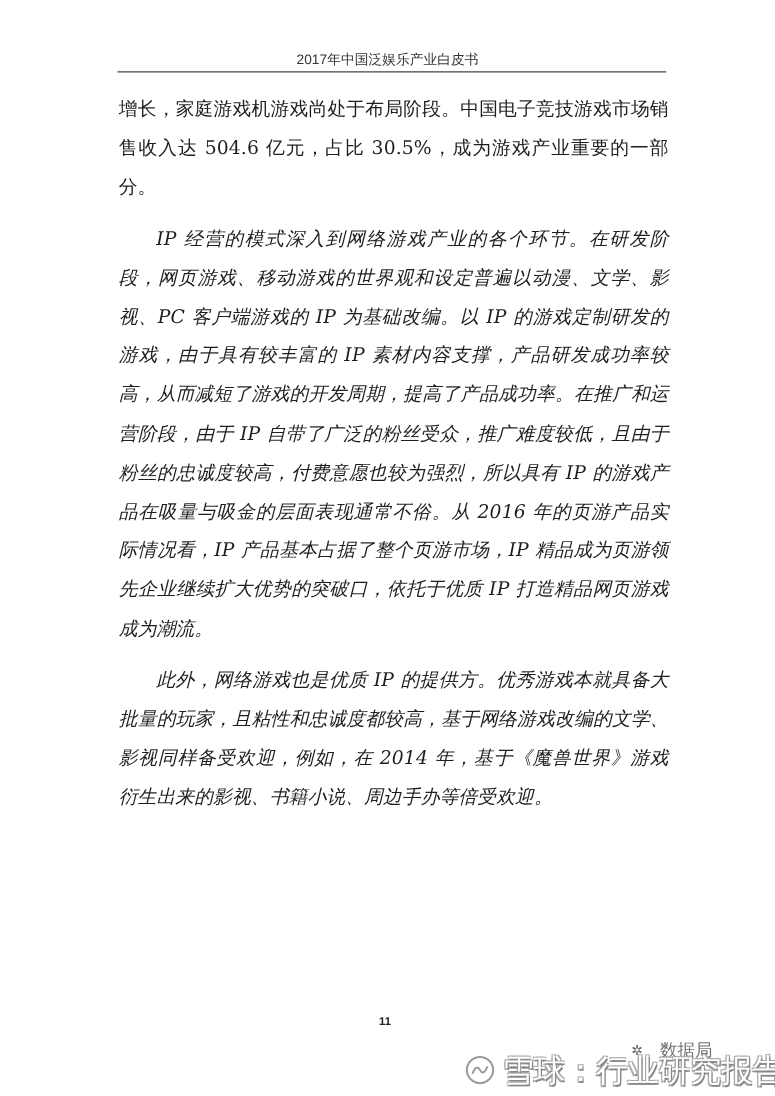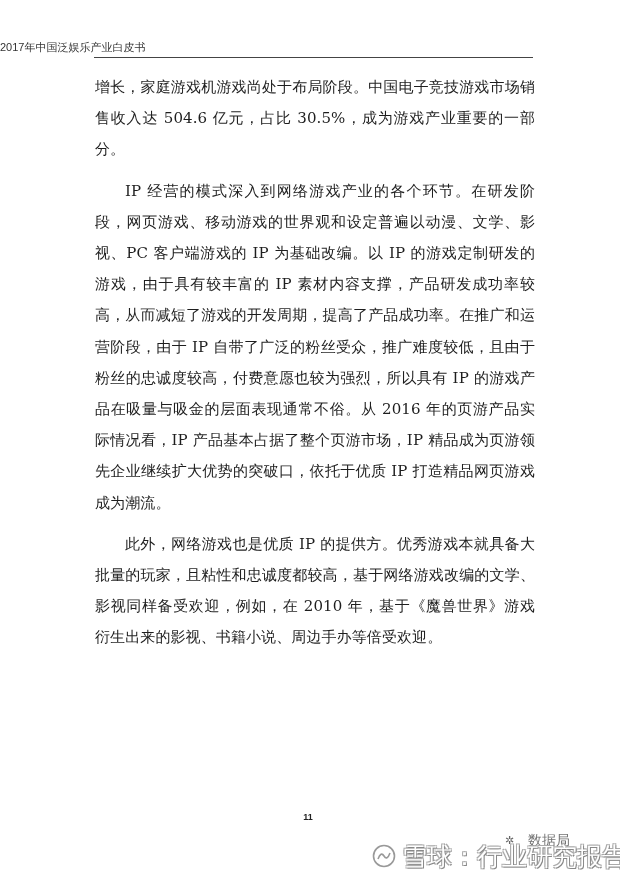--- a/index.html
+++ b/index.html
@@ -1,33 +1,33 @@
 <!DOCTYPE html>
 <html><head>
 <meta charset="utf-8">
 <style>
   html, body { margin:0; padding:0; }
   body {
     width:620px; height:877px; background:#ffffff; position:relative; overflow:hidden;
     font-family: "DejaVu Serif", "Liberation Serif", serif; color:#1e1e1e;
   }
   .header-title {
-    position:absolute; top:40px; left:0; width:620px; text-align:left;
+    position:absolute; top:40px; left:0; width:620px; text-align:center;
     font-family:"Liberation Sans","DejaVu Sans",sans-serif; font-size:11px; color:#333;
   }
   .header-rule {
     position:absolute; top:57px; left:94px; width:439px; height:0;
     border-top:1.5px solid #444;
   }
   .body-text {
     position:absolute; top:72px; left:95px; width:440px;
     font-size:15px; line-height:31.2px; letter-spacing:0.1px;
   }
   .para { margin:0 0 10px 0; text-align:justify; text-align-last:left; }
-  .para.indent { text-indent:2em; }
+  .para.indent { text-indent:2em;font-style:italic; }
   .page-number {
     position:absolute; top:812px; left:0; width:616px; text-align:center;
     font-family:"Liberation Sans","DejaVu Sans",sans-serif; font-size:9px; font-weight:bold; color:#222;
   }
   .watermark {
     position:absolute; left:372px; top:838px; height:36px; display:flex; align-items:center;
     font-family:"DejaVu Sans",sans-serif; font-size:25px; color:#fff;
     text-shadow: 1px 1px 0 #888, -1px -1px 0 #aaa, 1px -1px 0 #aaa, -1px 1px 0 #aaa;
     white-space:nowrap;
   }
@@ -41,21 +41,21 @@
 </style>
 </head>
 <body>
 
 <div class="header-title">2017年中国泛娱乐产业白皮书</div>
 <div class="header-rule"></div>
 
 <div class="body-text">
   <p class="para">增长，家庭游戏机游戏尚处于布局阶段。中国电子竞技游戏市场销售收入达 504.6 亿元，占比 30.5%，成为游戏产业重要的一部分。</p>
   <p class="para indent">IP 经营的模式深入到网络游戏产业的各个环节。在研发阶段，网页游戏、移动游戏的世界观和设定普遍以动漫、文学、影视、PC 客户端游戏的 IP 为基础改编。以 IP 的游戏定制研发的游戏，由于具有较丰富的 IP 素材内容支撑，产品研发成功率较高，从而减短了游戏的开发周期，提高了产品成功率。在推广和运营阶段，由于 IP 自带了广泛的粉丝受众，推广难度较低，且由于粉丝的忠诚度较高，付费意愿也较为强烈，所以具有 IP 的游戏产品在吸量与吸金的层面表现通常不俗。从 2016 年的页游产品实际情况看，IP 产品基本占据了整个页游市场，IP 精品成为页游领先企业继续扩大优势的突破口，依托于优质 IP 打造精品网页游戏成为潮流。</p>
-  <p class="para indent">此外，网络游戏也是优质 IP 的提供方。优秀游戏本就具备大批量的玩家，且粘性和忠诚度都较高，基于网络游戏改编的文学、影视同样备受欢迎，例如，在 2010 年，基于《魔兽世界》游戏衍生出来的影视、书籍小说、周边手办等倍受欢迎。</p>
+  <p class="para indent">此外，网络游戏也是优质 IP 的提供方。优秀游戏本就具备大批量的玩家，且粘性和忠诚度都较高，基于网络游戏改编的文学、影视同样备受欢迎，例如，在 2014 年，基于《魔兽世界》游戏衍生出来的影视、书籍小说、周边手办等倍受欢迎。</p>
 </div>
 
 <div class="page-number">11</div>
 
 <span class="wm-source-icon">✲</span>
 <span class="wm-source">数据局</span>
 
 <div class="watermark">
   <svg class="wm-icon" viewBox="0 0 24 24">
     <circle cx="12" cy="12" r="10.5" fill="none" stroke="#999" stroke-width="1.6"></circle>

